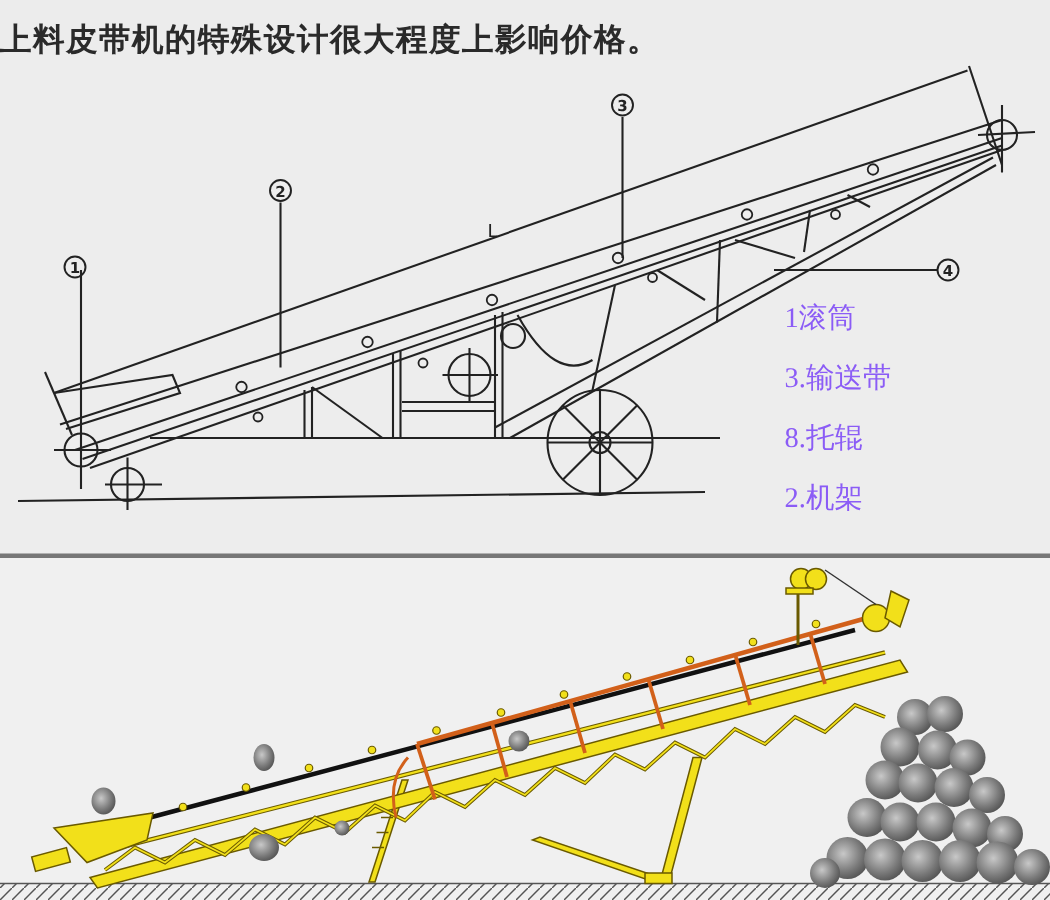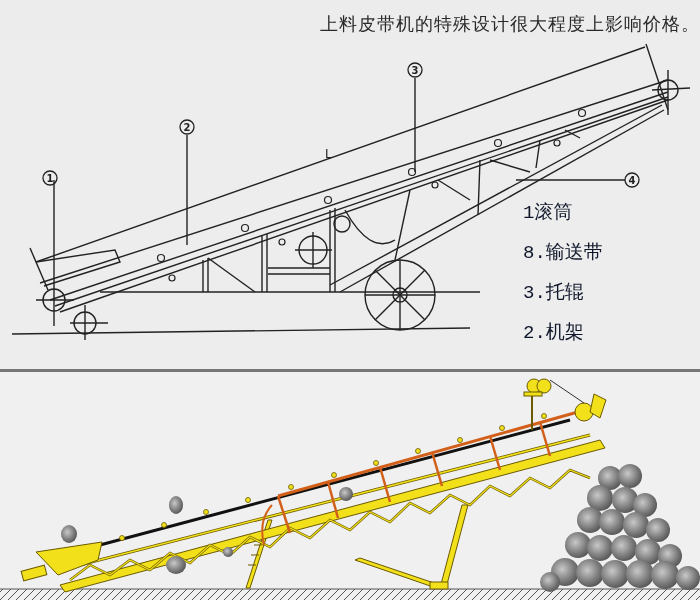--- a/index.html
+++ b/index.html
@@ -1,22 +1,22 @@
 <!DOCTYPE html>
 <html><head>
 <meta charset="utf-8">
 <style>
   html, body { margin: 0; padding: 0; }
   body { width: 700px; height: 600px; background: #ececec; overflow: hidden; position: relative; font-family: "DejaVu Sans", sans-serif; }
-  .title { position: absolute; left: 0; top: 12px; width: 700px; text-align: right; font-size: 18px; font-weight: normal; color: #2a2a2a; letter-spacing: 1px; font-family: "DejaVu Sans", sans-serif; }
+  .title { position: absolute; left: 0; top: 12px; width: 700px; text-align: left; font-size: 21px; font-weight: bold; color: #2a2a2a; letter-spacing: 1px; font-family: "DejaVu Sans", sans-serif; }
   .top-panel { position: absolute; left: 0; top: 40px; width: 700px; height: 330px; background: #ededed; }
   .divider { position: absolute; left: 0; top: 369px; width: 700px; height: 3px; background: #777; }
   .bottom-panel { position: absolute; left: 0; top: 372px; width: 700px; height: 228px; background: #f0f0f0; }
   svg { position: absolute; left: 0; top: 0; }
-  .legend { position: absolute; left: 523px; top: 193px; font-family: Liberation Mono, monospace; font-size: 19px; color: #0f172a; line-height: 40px; }
+  .legend { position: absolute; left: 523px; top: 193px; font-family: Liberation Serif, serif; font-size: 19px; color: #8b5cf6; line-height: 40px; }
   .legend div { white-space: nowrap; }
 </style>
 </head>
 <body>
 
 <div class="title">上料皮带机的特殊设计很大程度上影响价格。</div>
 
 <div class="top-panel">
   <svg width="700" height="330" viewBox="0 40 700 330" stroke="#222" fill="none" stroke-width="1.4">
 
@@ -106,22 +106,22 @@
       <text x="50" y="182">1</text>
       <text x="187" y="131">2</text>
       <text x="415" y="74">3</text>
       <text x="632" y="184">4</text>
     </g>
   </svg>
 </div>
 
 <div class="legend">
   <div>1滚筒</div>
-  <div>8.输送带</div>
-  <div>3.托辊</div>
+  <div>3.输送带</div>
+  <div>8.托辊</div>
   <div>2.机架</div>
 </div>
 
 <div class="divider"></div>
 
 <div class="bottom-panel">
   <svg width="700" height="228" viewBox="0 372 700 228">
     <defs>
       <pattern id="hatch" width="8" height="8" patternUnits="userSpaceOnUse">
         <line x1="0" y1="8" x2="8" y2="0" stroke="#555" stroke-width="1"></line>

